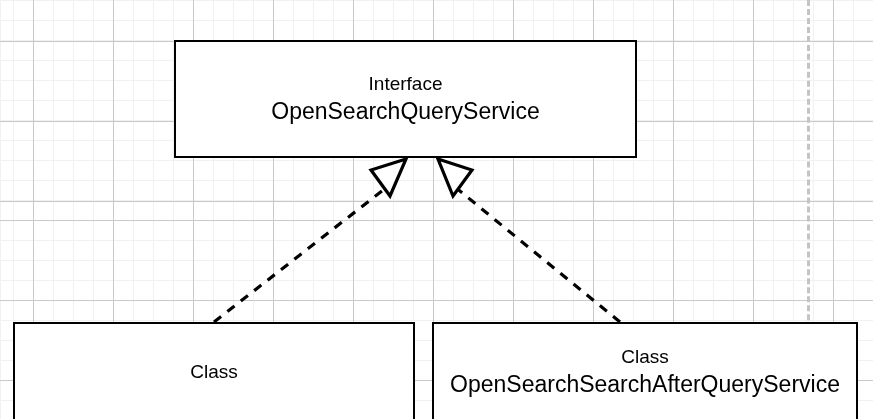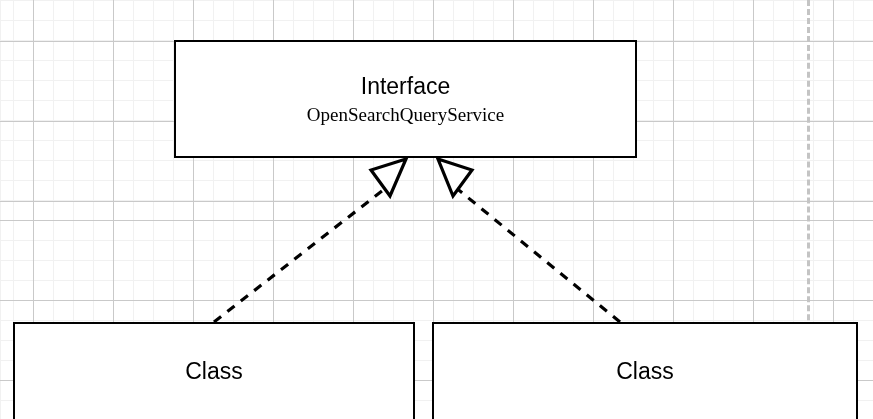--- a/index.html
+++ b/index.html
@@ -72,25 +72,24 @@
     display: flex;
     flex-direction: column;
     align-items: center;
     justify-content: center;
     text-align: center;
     color: #000000;
     line-height: 1.32;
     white-space: nowrap;
   }
   .uml-node .node-stereotype {
-    font-size: 23px;
+    font-size: 19px;
   }
   .uml-node .node-name {
-    font-size: 19px;
-    font-family: Liberation Serif, serif;
+    font-size: 23px;
   }
 
   #node-interface {
     left: 174px;
     top: 40px;
     width: 463px;
     height: 118px;
   }
   #node-offset {
     left: 13px;
@@ -131,15 +130,16 @@
     <div class="node-stereotype">Interface</div>
     <div class="node-name">OpenSearchQueryService</div>
   </div>
 
   <div class="uml-node" id="node-offset">
     <div class="node-stereotype">Class</div>
   </div>
 
   <div class="uml-node" id="node-searchafter">
     <div class="node-stereotype">Class</div>
+    <div class="node-name">OpenSearchSearchAfterQueryService</div>
   </div>
 
 </div>
 
 </body></html>

